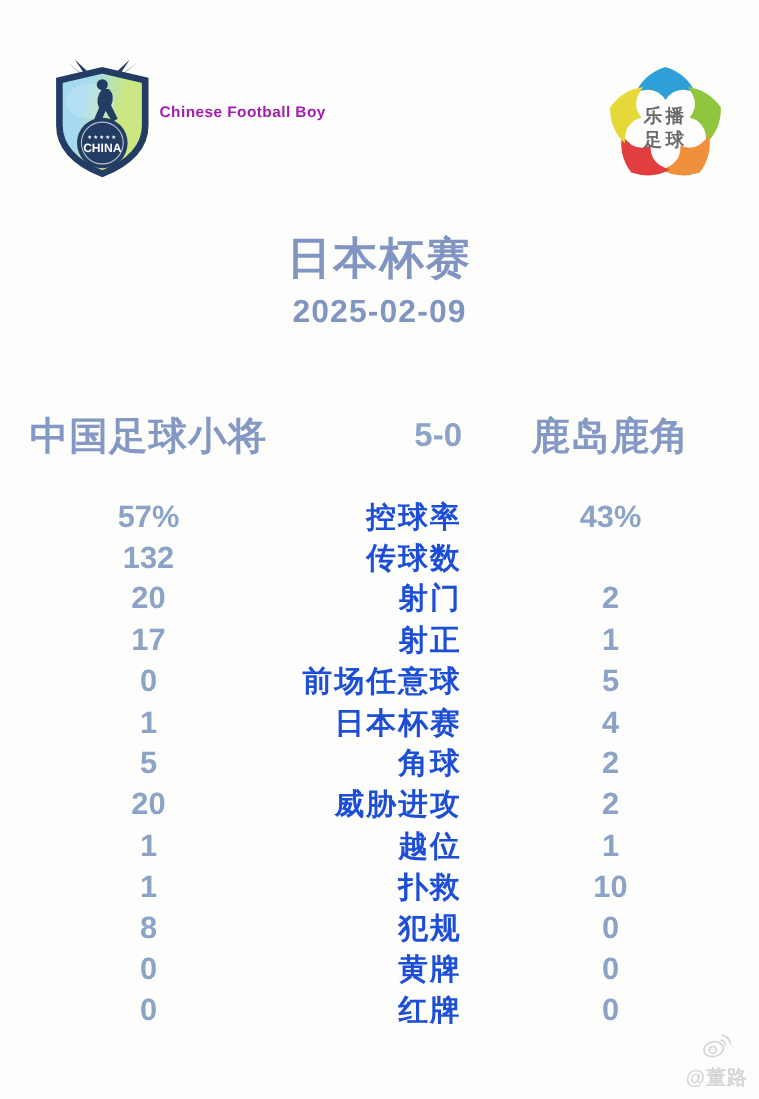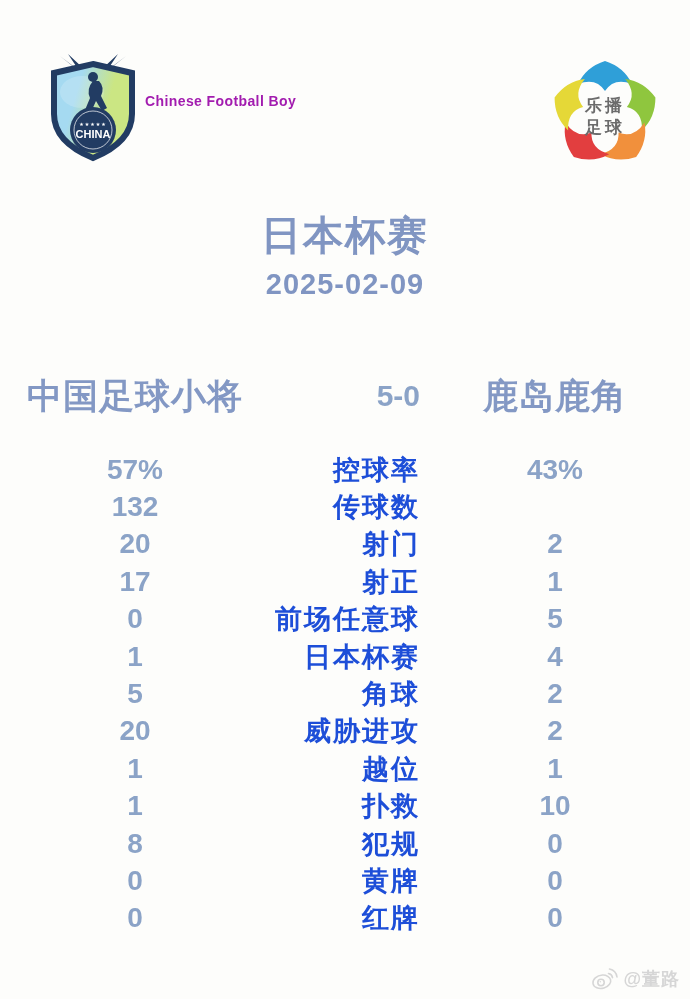--- a/index.html
+++ b/index.html
@@ -65,21 +65,21 @@
   }
   .stat-row .label {
     font-size: 27px; font-weight: bold; color: #1d4ed8;
     letter-spacing: 2px; text-align: right; white-space: nowrap;
   }
 
   
   .watermark {
     position: absolute; right: 10px; bottom: 8px;
     display: flex; align-items: center; gap: 4px;
-    color: #d6d6d6; font-size: 18px; font-weight: bold; letter-spacing: 1px;
+    color: #d6d6d6; font-size: 18px; font-weight: bold; letter-spacing: 1px; flex-direction: column;
   }
   .watermark svg { display: block; }
 </style>
 </head>
 <body>
 
 <div class="page">
 
   <div class="header">
 

